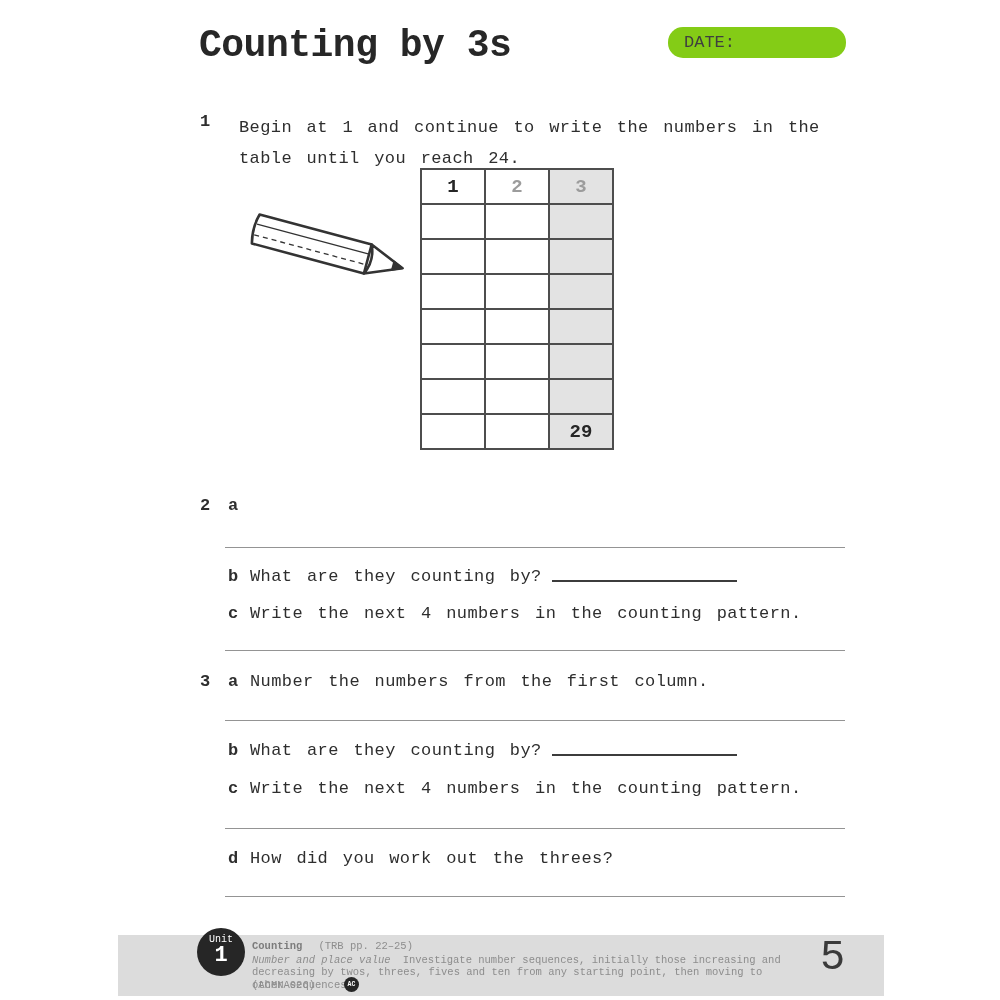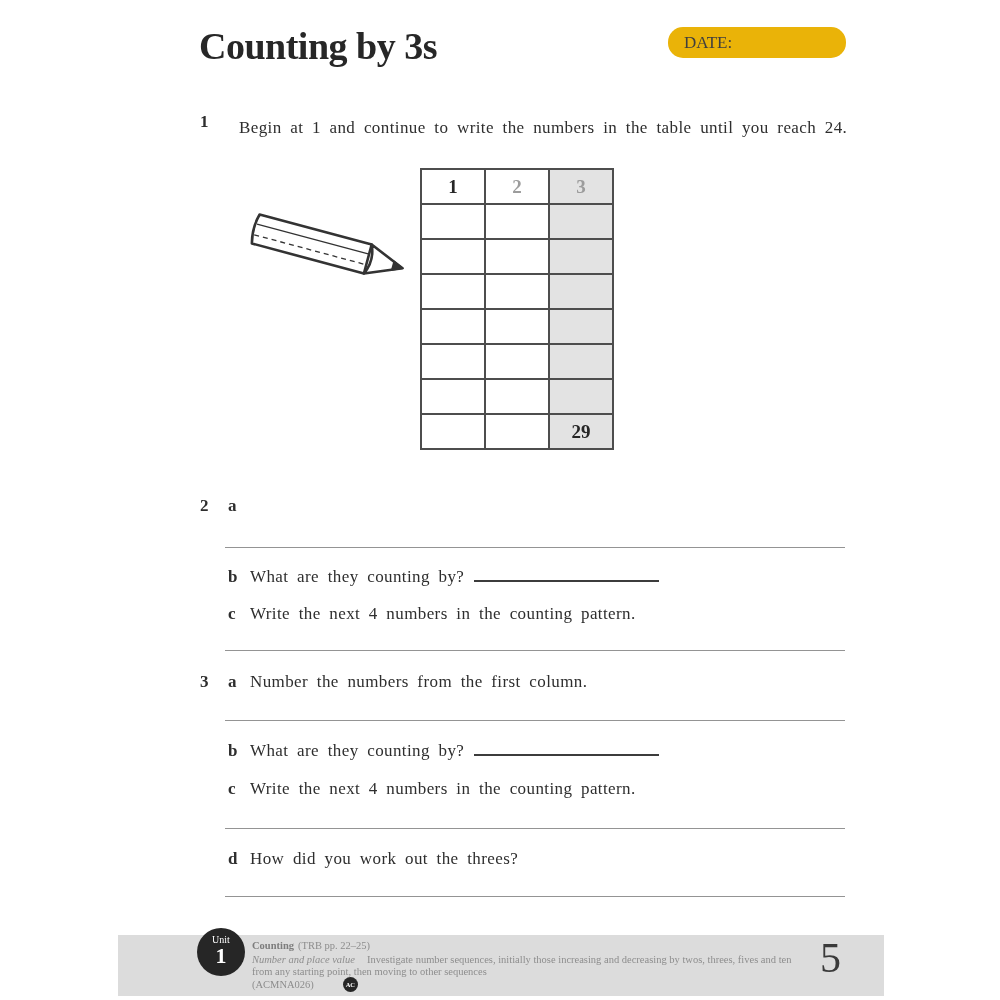--- a/index.html
+++ b/index.html
@@ -1,22 +1,22 @@
 <!DOCTYPE html>
 <html><head>
 <meta charset="utf-8">
 <style>
   html,body{margin:0;padding:0;background:#fff;}
   .page{position:relative;width:952px;height:1000px;background:#ffffff;
-        font-family:Liberation Serif, serif;color:#2e2e2e;overflow:hidden;}
+        font-family:Liberation Mono, monospace;color:#2e2e2e;overflow:hidden;}
   .abs{position:absolute;}
 
   
   .title{left:199px;top:24px;font-size:38px;font-weight:800;letter-spacing:-0.5px;color:#272727;}
-  .datebox{left:668px;top:27px;width:178px;height:31px;background:#eab308;border-radius:15px;
+  .datebox{left:668px;top:27px;width:178px;height:31px;background:#84cc16;border-radius:15px;
            font-size:17px;color:#3f3f3f;line-height:31px;padding-left:16px;box-sizing:border-box;}
 
   
   .qtext{font-size:17px;letter-spacing:.4px;word-spacing:4px;color:#2e2e2e;}
   .q1wrap{left:200px;top:112px;}
   .q1wrap .num{position:absolute;left:0;top:0;font-weight:700;font-size:17px;}
   .q1wrap .txt{margin-left:39px;width:618px;line-height:31px;}
 
   .qrow{display:flex;font-size:17px;letter-spacing:.4px;word-spacing:4px;line-height:22px;}
   .qrow .num{width:28px;font-weight:700;flex:none;}
@@ -37,21 +37,21 @@
   .pencil{left:246px;top:200px;width:180px;height:95px;}
 
   
   .footbar{left:118px;top:935px;width:766px;height:61px;background:#dcdcdc;}
   .unitbadge{left:197px;top:928px;width:48px;height:48px;border-radius:50%;background:#262626;
              color:#fff;text-align:center;box-sizing:border-box;padding-top:7px;}
   .unitbadge .u{font-size:10px;line-height:10px;display:block;}
   .unitbadge .n{font-size:22px;font-weight:700;line-height:22px;display:block;}
   .foottext{left:252px;top:940px;width:548px;color:#8d8d8d;font-size:10.5px;line-height:12.5px;}
   .foottext .l1 b{color:#7c7c7c;}
-  .foottext .ref{margin-left:4px;}
+  .foottext .ref{margin-left:16px;}
   .foottext .desc{margin-top:1px;}
   .foottext .desc .ital{font-style:italic;}
   .foottext .desc .plain{margin-left:12px;}
   .codebar{left:252px;top:977px;display:flex;align-items:center;color:#8d8d8d;font-size:10.5px;gap:20px;}
   .acbadge{width:15px;height:15px;border-radius:50%;background:#262626;color:#fff;
            font-size:6.5px;font-weight:700;line-height:15px;text-align:center;margin-left:9px;}
   .pagenum{left:820px;top:934px;font-size:42px;color:#3a3a3a;font-weight:400;}
 </style>
 </head>
 <body>

